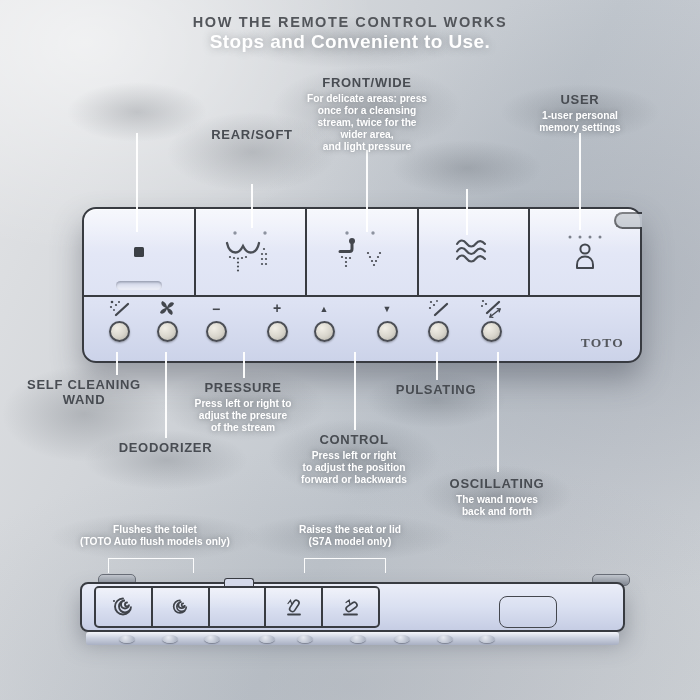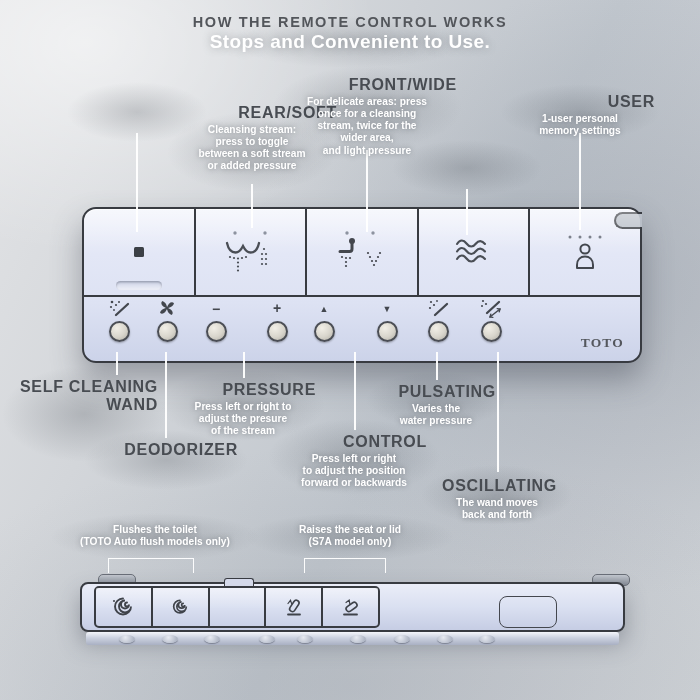--- a/index.html
+++ b/index.html
@@ -24,22 +24,22 @@
       radial-gradient(86px 38px  at 354px 457px, rgba(60,66,74,0.24), transparent 100%),
       radial-gradient(70px 28px  at 436px 400px, rgba(60,66,74,0.22), transparent 100%),
       radial-gradient(76px 30px  at 497px 495px, rgba(60,66,74,0.24), transparent 100%),
       radial-gradient(105px 24px at 155px 537px, rgba(60,66,74,0.20), transparent 100%),
       radial-gradient(105px 24px at 350px 537px, rgba(60,66,74,0.20), transparent 100%);}
   .t1{position:absolute;left:0;right:0;top:14px;text-align:center;font-size:14.5px;font-weight:bold;
       letter-spacing:1.6px;color:#53565b;}
   .t2{position:absolute;left:0;right:0;top:31px;text-align:center;font-size:19px;font-weight:bold;
       letter-spacing:0.4px;color:#ffffff;text-shadow:0 0 8px rgba(90,95,102,0.45);}
   .co{position:absolute;text-align:center;z-index:6;}
-  .co-t{font-size:16px;font-weight:bold;color:#484c52;letter-spacing:0.7px;line-height:1.15;
-        white-space:pre-line;margin-bottom:2px;text-align:right;}
+  .co-t{font-size:13px;font-weight:bold;color:#484c52;letter-spacing:0.7px;line-height:1.15;
+        white-space:pre-line;margin-bottom:2px;}
   .co-b{font-size:10.2px;font-weight:bold;color:#ffffff;line-height:1.18;white-space:pre-line;
         text-shadow:0 0 5px rgba(80,85,92,0.55);}
   .cl{position:absolute;width:1.5px;background:rgba(255,255,255,0.95);z-index:5;}
   .bk{position:absolute;height:15px;border:1.5px solid rgba(255,255,255,0.95);border-bottom:none;z-index:5;}
   
   *{box-sizing:border-box;}
   #remote-main{position:absolute;left:82px;top:207px;width:560px;height:156px;z-index:2;
     border:2px solid #383b41;border-radius:14px;
     background:linear-gradient(180deg,#f1f3fb 0%,#e3e7f6 30%,#dde2f3 62%,#ccd3e9 100%);
     box-shadow:0 16px 30px rgba(66,72,84,0.42), inset 0 1px 0 rgba(255,255,255,0.85);}
@@ -91,26 +91,22 @@
 </style>
 </head>
 <body>
 
 <div id="canvas">
   <div id="halos"></div>
 
   <div class="t1">HOW THE REMOTE CONTROL WORKS</div>
   <div class="t2">Stops and Convenient to Use.</div>
 
-  <div class="co" style="left:167px;top:104px;width:170px;">
+  <div class="co" style="left:167px;top:128px;width:170px;">
     <div class="co-t">REAR/SOFT</div>
-    <div class="co-b">Cleansing stream:
-press to toggle
-between a soft stream
-or added pressure</div>
   </div>
   <div class="co" style="left:277px;top:76px;width:180px;">
     <div class="co-t">FRONT/WIDE</div>
     <div class="co-b">For delicate areas: press
 once for a cleansing
 stream, twice for the
 wider area,
 and light pressure</div>
   </div>
   <div class="co" style="left:505px;top:93px;width:150px;">
@@ -133,22 +129,20 @@
 of the stream</div>
   </div>
   <div class="co" style="left:281px;top:433px;width:146px;">
     <div class="co-t">CONTROL</div>
     <div class="co-b">Press left or right
 to adjust the position
 forward or backwards</div>
   </div>
   <div class="co" style="left:376px;top:383px;width:120px;">
     <div class="co-t">PULSATING</div>
-    <div class="co-b">Varies the
-water pressure</div>
   </div>
   <div class="co" style="left:437px;top:477px;width:120px;">
     <div class="co-t">OSCILLATING</div>
     <div class="co-b">The wand moves
 back and forth</div>
   </div>
 
   <div class="co" style="left:55px;top:524px;width:200px;">
     <div class="co-b">Flushes the toilet
 (TOTO Auto flush models only)</div>

